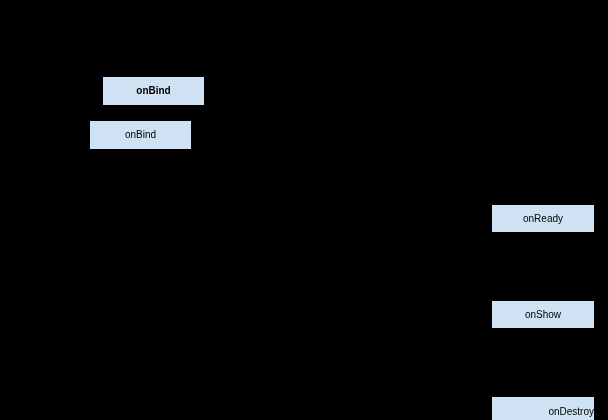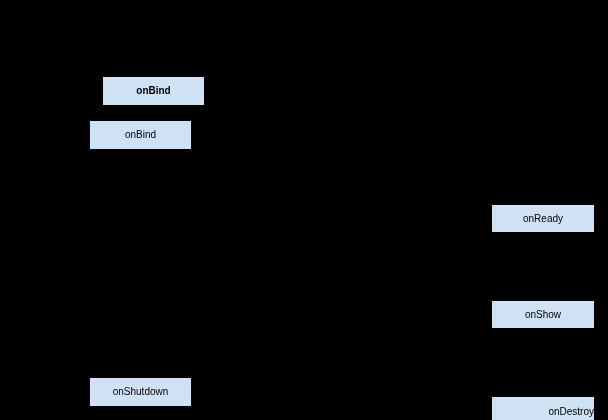--- a/index.html
+++ b/index.html
@@ -41,19 +41,16 @@
     </div>
     <div class="node" style="left: 89px; top: 120px; width: 103px; height: 30px;">
       <span class="node-label">onBind</span>
     </div>
     <div class="node" style="left: 491px; top: 204px; width: 104px; height: 29px;">
       <span class="node-label">onReady</span>
     </div>
     <div class="node" style="left: 491px; top: 300px; width: 104px; height: 29px;">
       <span class="node-label">onShow</span>
     </div>
-    <div class="node" style="left: 89px; top: 377px; width: 103px; height: 30px;">
-      <span class="node-label">onShutdown</span>
-    </div>
     <div class="node" style="left: 491px; top: 396px; width: 104px; height: 31px; justify-content: flex-end;">
       <span class="node-label">onDestroy</span>
     </div>
   </div>
 
 </body></html>

